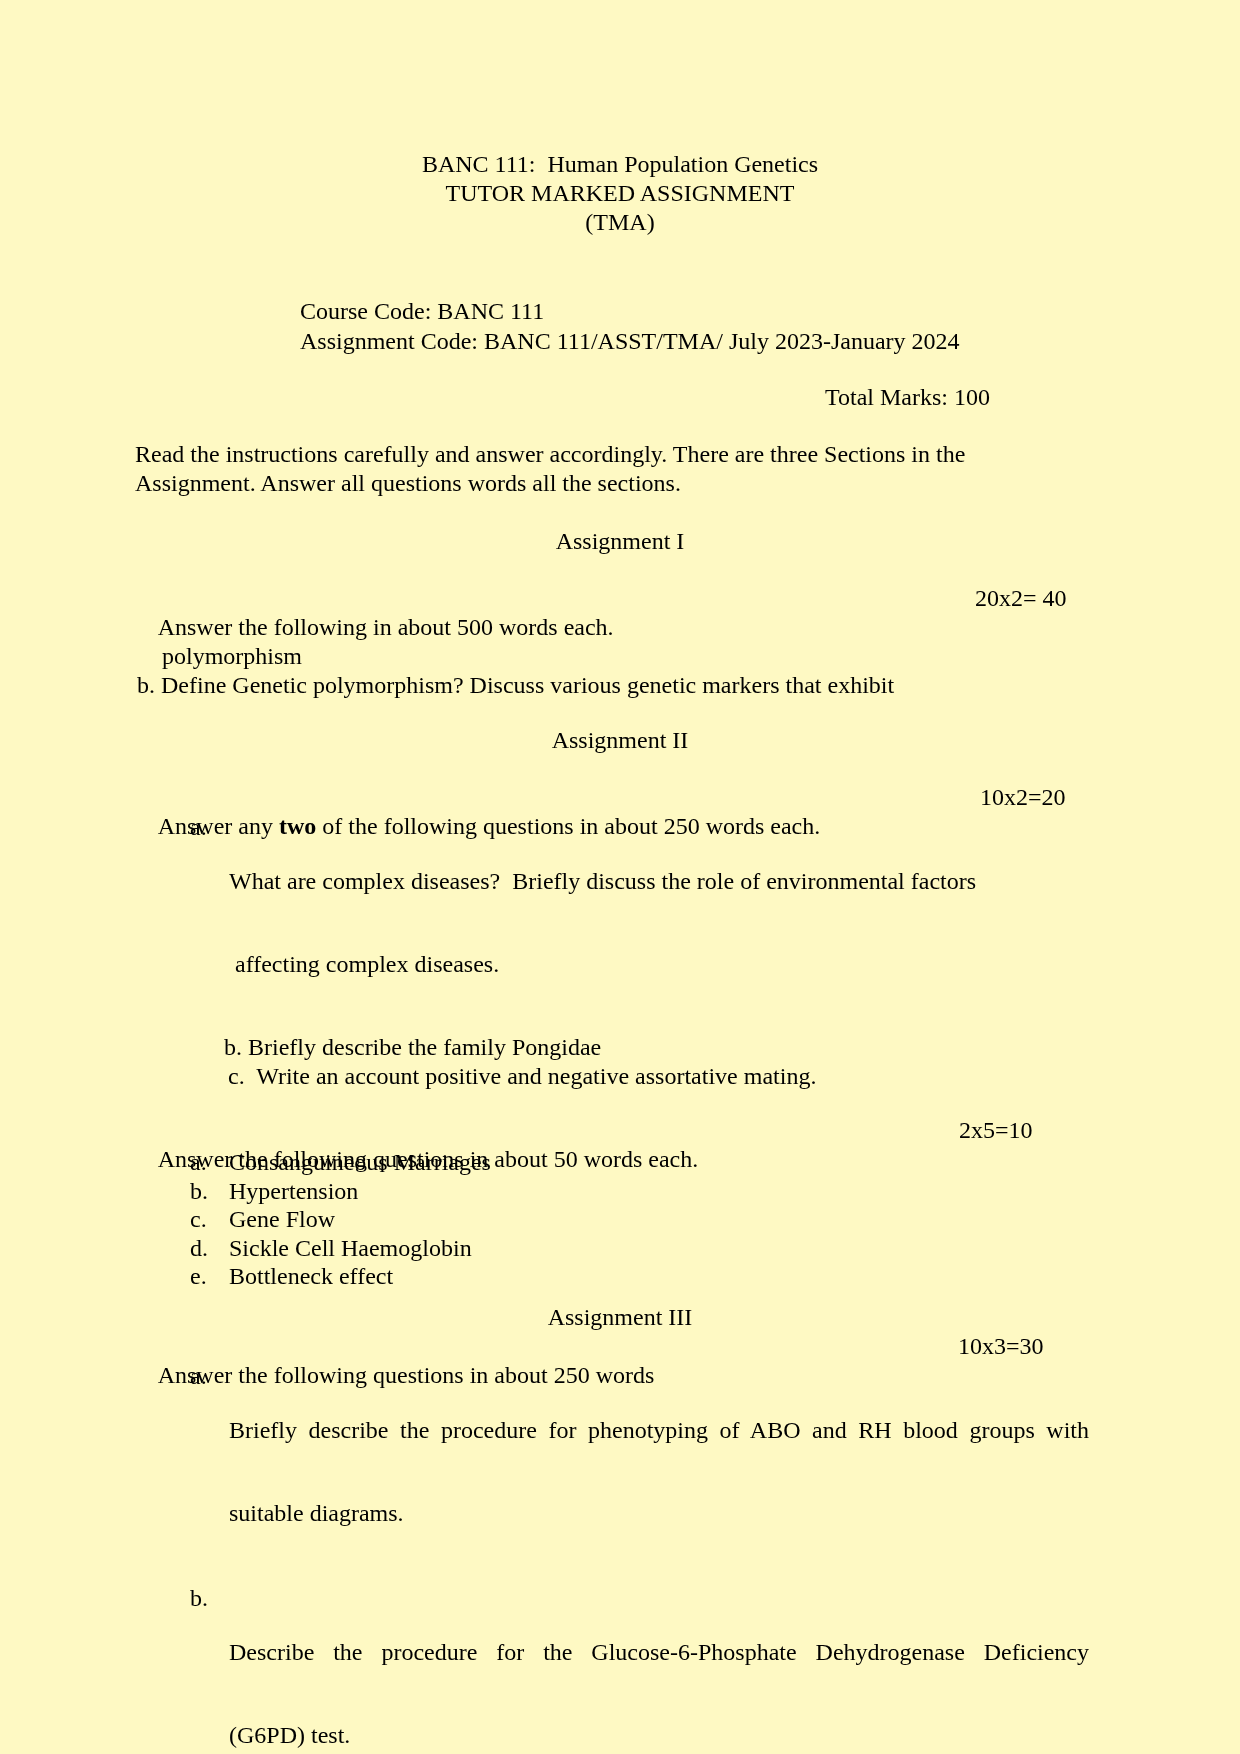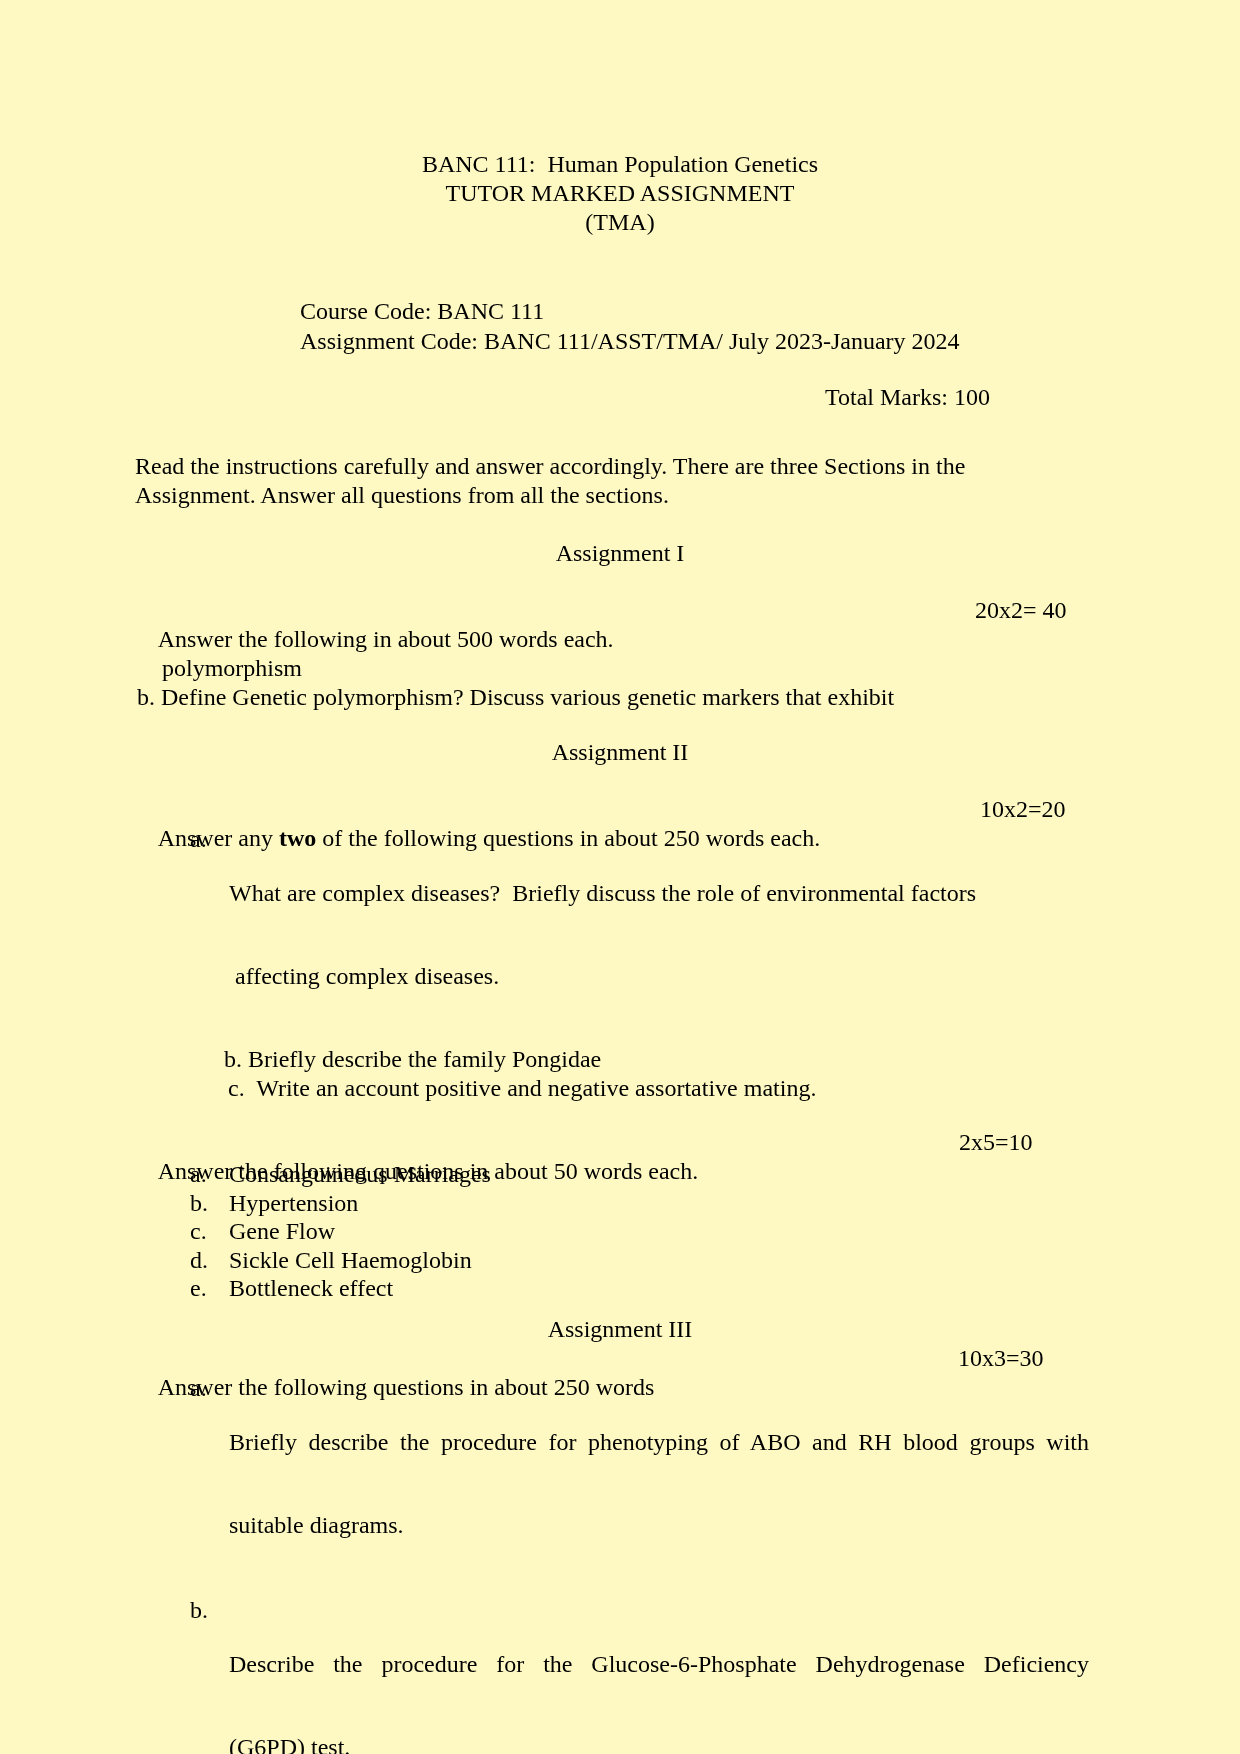--- a/index.html
+++ b/index.html
@@ -11,21 +11,21 @@
     color: #000000;
     font-family: "Liberation Serif", "DejaVu Serif", serif;
     font-size: 24px;
     overflow: hidden;
   }
   .line { line-height: 29px; height: 29px; white-space: pre; }
   .center { text-align: center; }
   .title-block { margin-top: 150px; }
   .course-block { margin-top: 59px; margin-left: 300px; }
   .marks-right { margin-top: 27px; text-align: right; padding-right: 250px; }
-  .para-block { margin-top: 40px; margin-left: 135px; }
+  .para-block { margin-top: 28px; margin-left: 135px; }
   .h-assign1 { margin-top: 29px; }
   .row { position: relative; margin-left: 135px; }
   .row .marks { position: absolute; top: 0; white-space: pre; }
   .row1 { margin-top: 28px; } .row1 .marks { left: 840px; }
   .row2 { margin-top: 28px; } .row2 .marks { left: 845px; }
   .row3 { margin-top: 25px; } .row3 .marks { left: 824px; }
   .row4 { margin-top: 0; }   .row4 .marks { left: 823px; }
   .list1 { margin-top: 29px; margin-left: 137px; }
   .list1 .cont { padding-left: 25px; }
   .h-assign2 { margin-top: 26px; }
@@ -63,21 +63,21 @@
     <div class="line" style="line-height:30px;height:30px;">Course Code: BANC 111</div>
     <div class="line" style="line-height:30px;height:30px;">Assignment Code: BANC 111/ASST/TMA/ July 2023-January 2024</div>
   </div>
 
   <div class="marks-right">
     <span class="line" style="display:inline-block;">Total Marks: 100</span>
   </div>
 
   <div class="para-block">
     <div class="line">Read the instructions carefully and answer accordingly. There are three Sections in the</div>
-    <div class="line">Assignment. Answer all questions from all the sections.</div>
+    <div class="line">Assignment. Answer all questions words all the sections.</div>
   </div>
 
   <div class="h-assign1 center">
     <div class="line">Assignment I</div>
   </div>
 
   <div class="row row1 line">
     <span style="white-space:pre;">Answer the following in about 500 words each.</span>
     <span class="marks">20x2= 40</span>
   </div>

